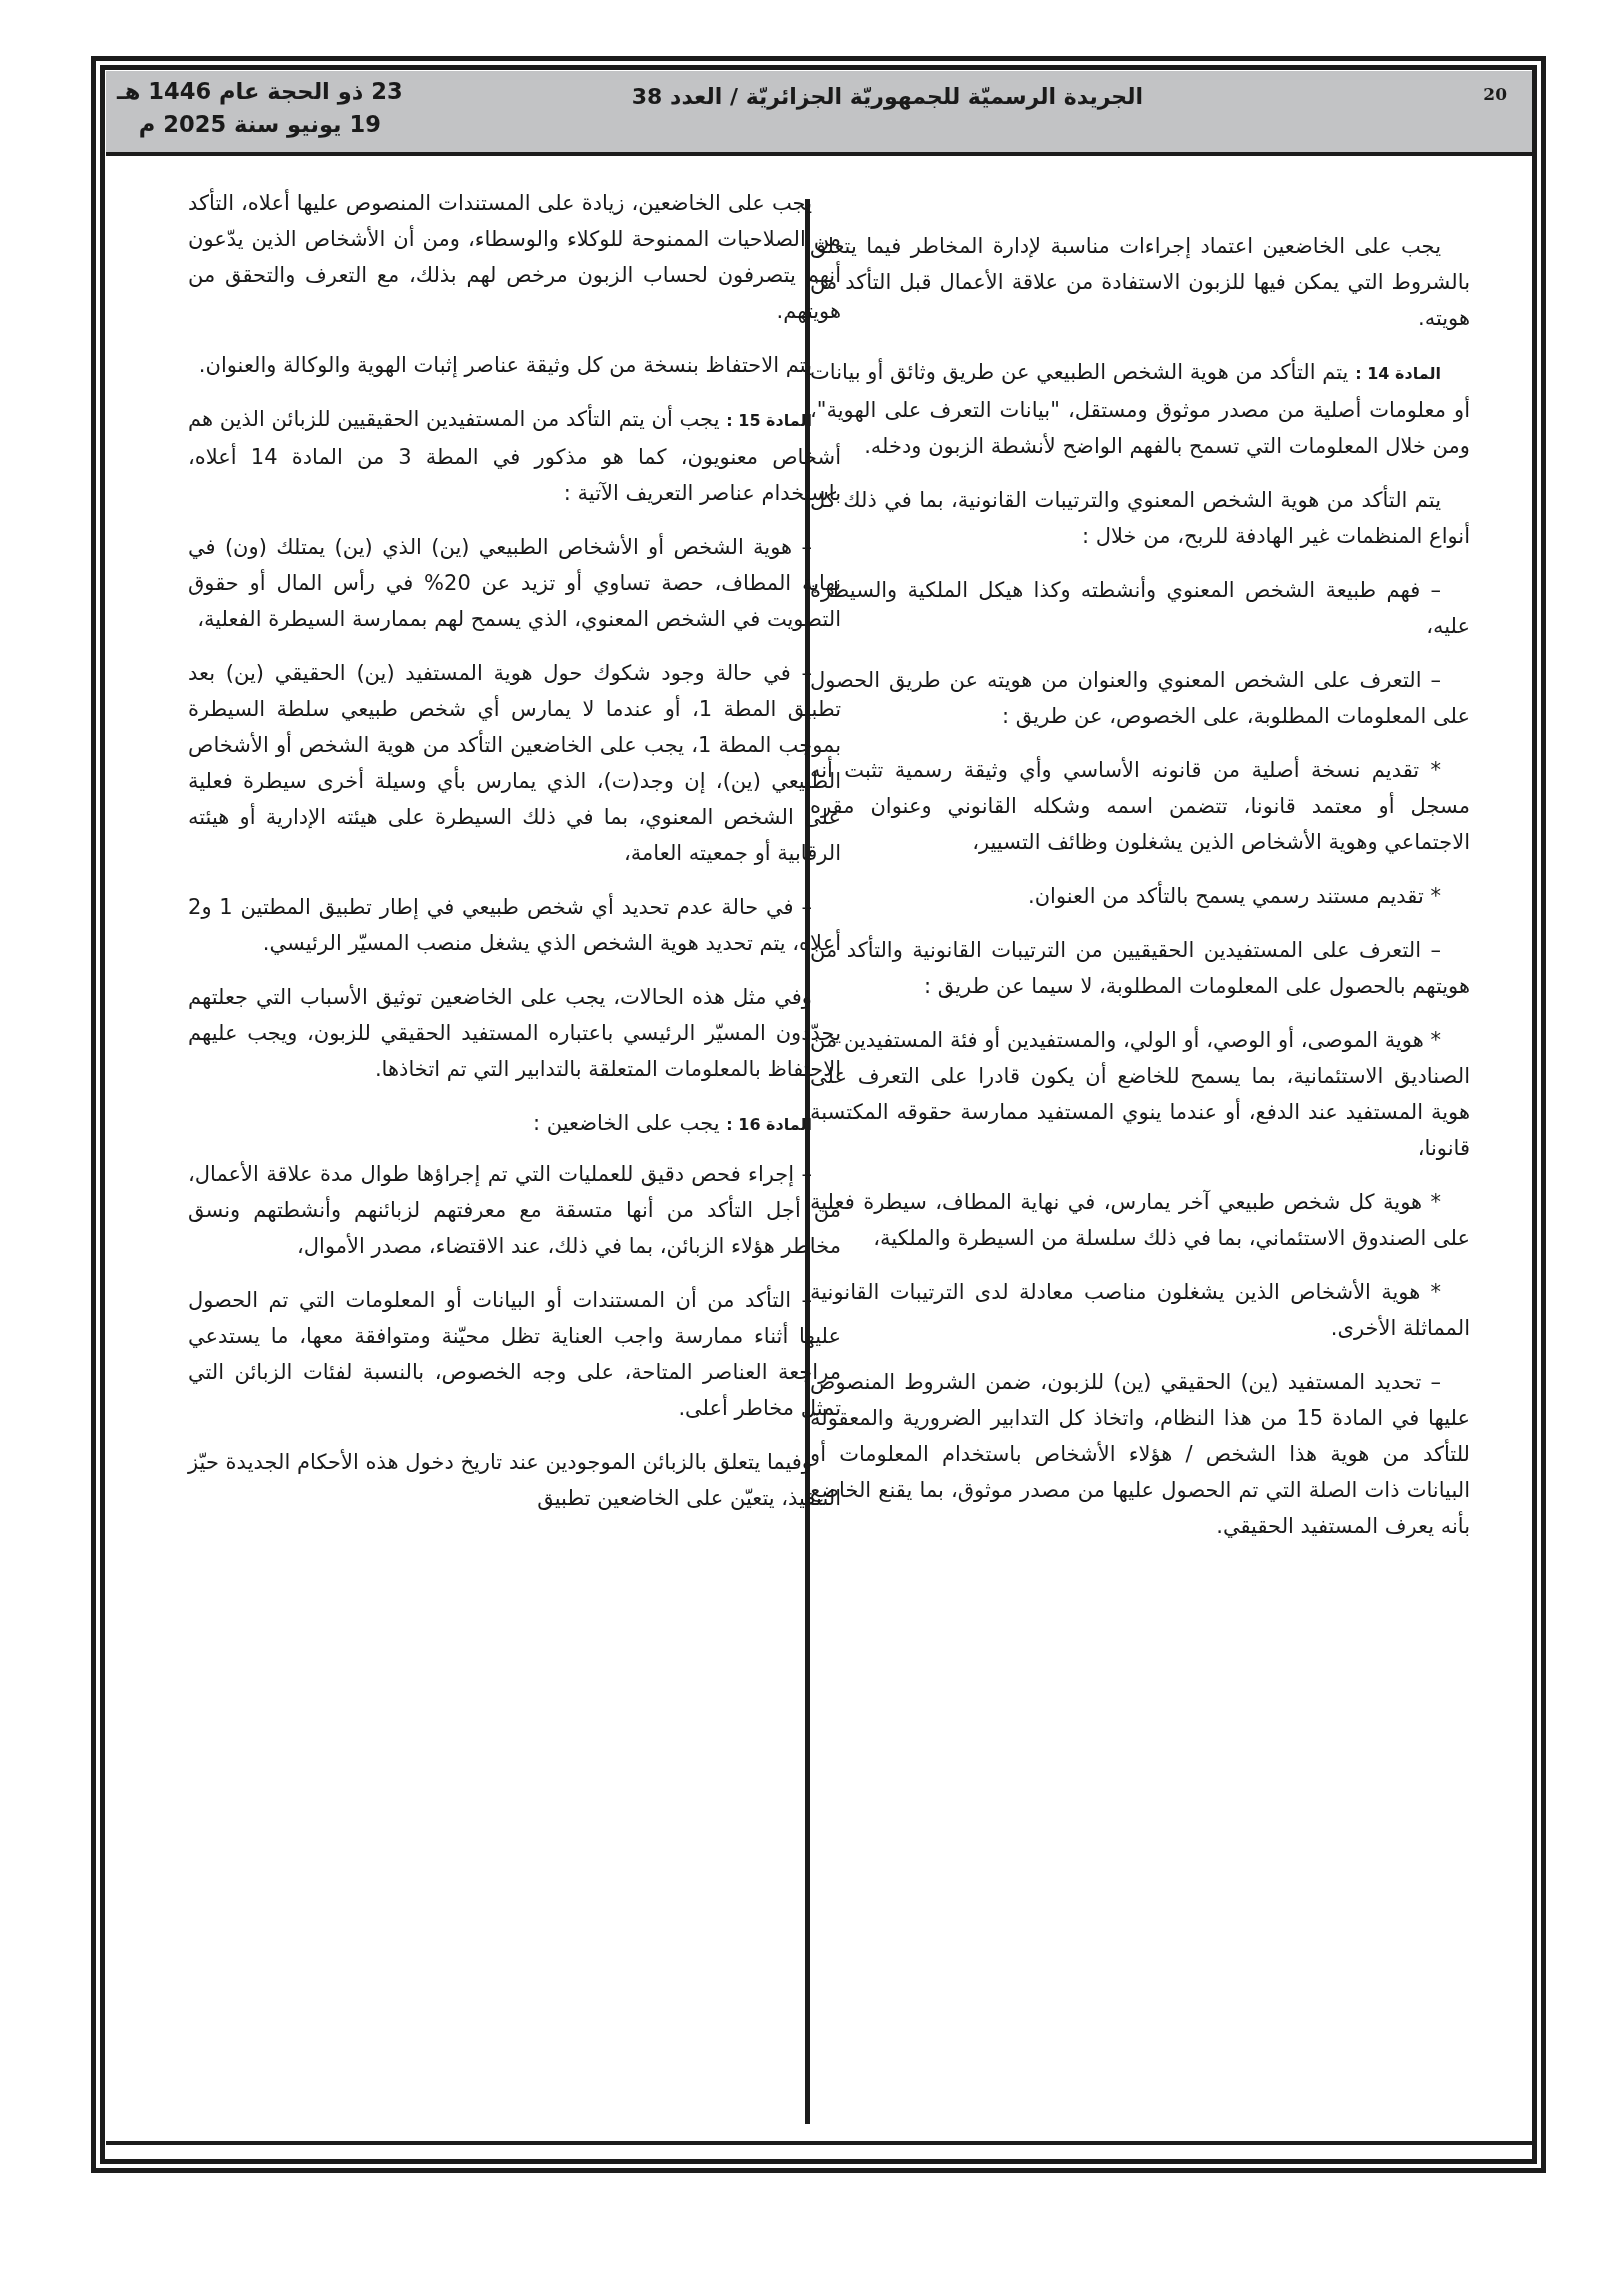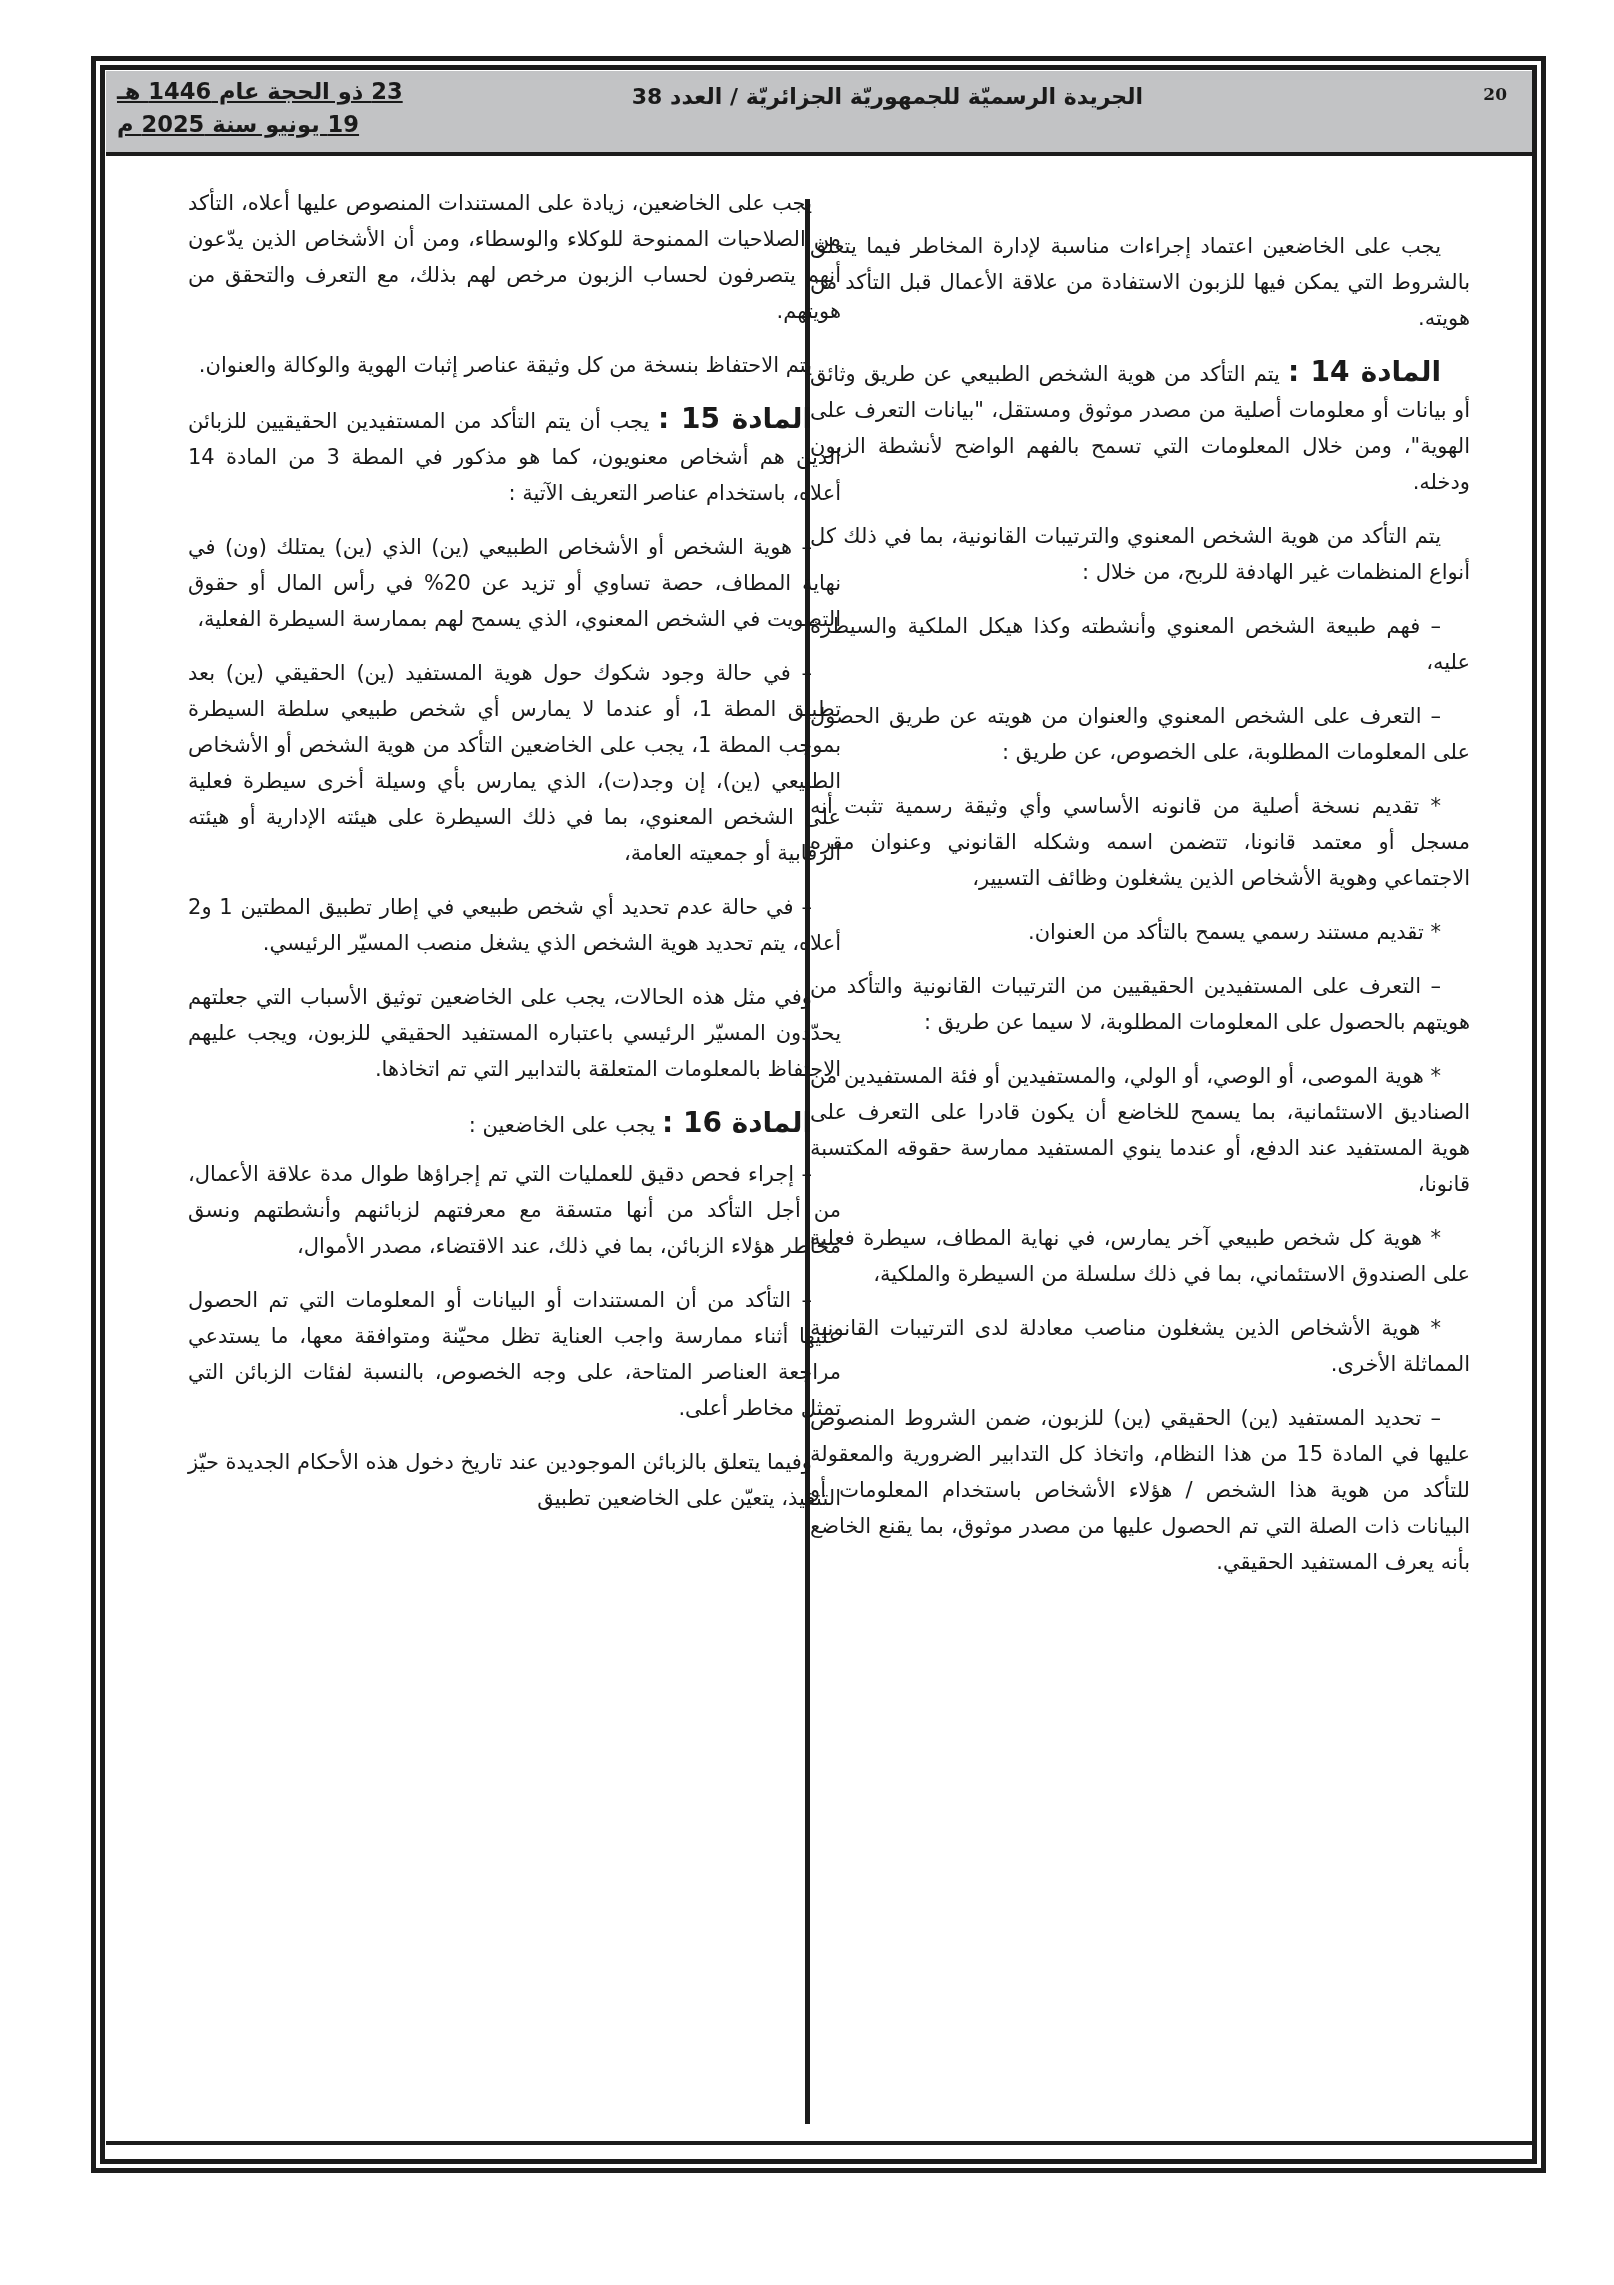--- a/index.html
+++ b/index.html
@@ -11,29 +11,29 @@
                border:3.6px solid #ffffff; box-sizing:border-box; }
   .frame-inner { position:absolute; left:100px; top:65px; width:1437px; height:2099px;
                  border:5.4px solid #1c1c1c; box-sizing:border-box; }
   .header { position:absolute; left:106px; top:71px; width:1426px; height:85px;
             background:#c2c3c5; border-bottom:4.5px solid #1c1c1c; box-sizing:border-box; }
   .hdr-page { position:absolute; right:25px; top:12.7px; font-family:"DejaVu Serif", serif;
               font-weight:bold; font-size:17px; }
   .hdr-title { position:absolute; right:389px; top:12.7px; font-weight:bold; font-size:22px;
                white-space:nowrap; letter-spacing:-0.5px; }
   .hdr-date { position:absolute; left:11px; top:3.6px; font-weight:bold; font-size:22.6px;
-              line-height:33px; text-align:left; white-space:nowrap;text-decoration:underline; }
+              line-height:33px; text-align:center; white-space:nowrap; }
   .col { position:absolute; top:185px; font-size:21px; line-height:36px;
          text-align:justify; text-align-last:right; }
   .col.right { right:145px; width:660px;margin-top:43px; }
   .col.left  { left:152px; width:653px;margin-left:36px; }
   .divider { position:absolute; left:805px; top:199px; width:4.5px; height:1925px; background:#1c1c1c; }
   .para { margin:0 0 18px 0; text-indent:29px; }
   .para.tight { margin-bottom:12.7px; }
-  .art-label { font-weight:bold; font-size:28px; }
+  .art-label { font-weight:bold; font-size:16px; }
   .bottom-rule { position:absolute; left:106px; top:2141px; width:1426px; height:3.6px; background:#1c1c1c; }
 </style>
 </head>
 <body>
 
 <div class="frame-outer"></div>
 <div class="frame-gap"></div>
 <div class="frame-inner"></div>
 
 <div class="header">

